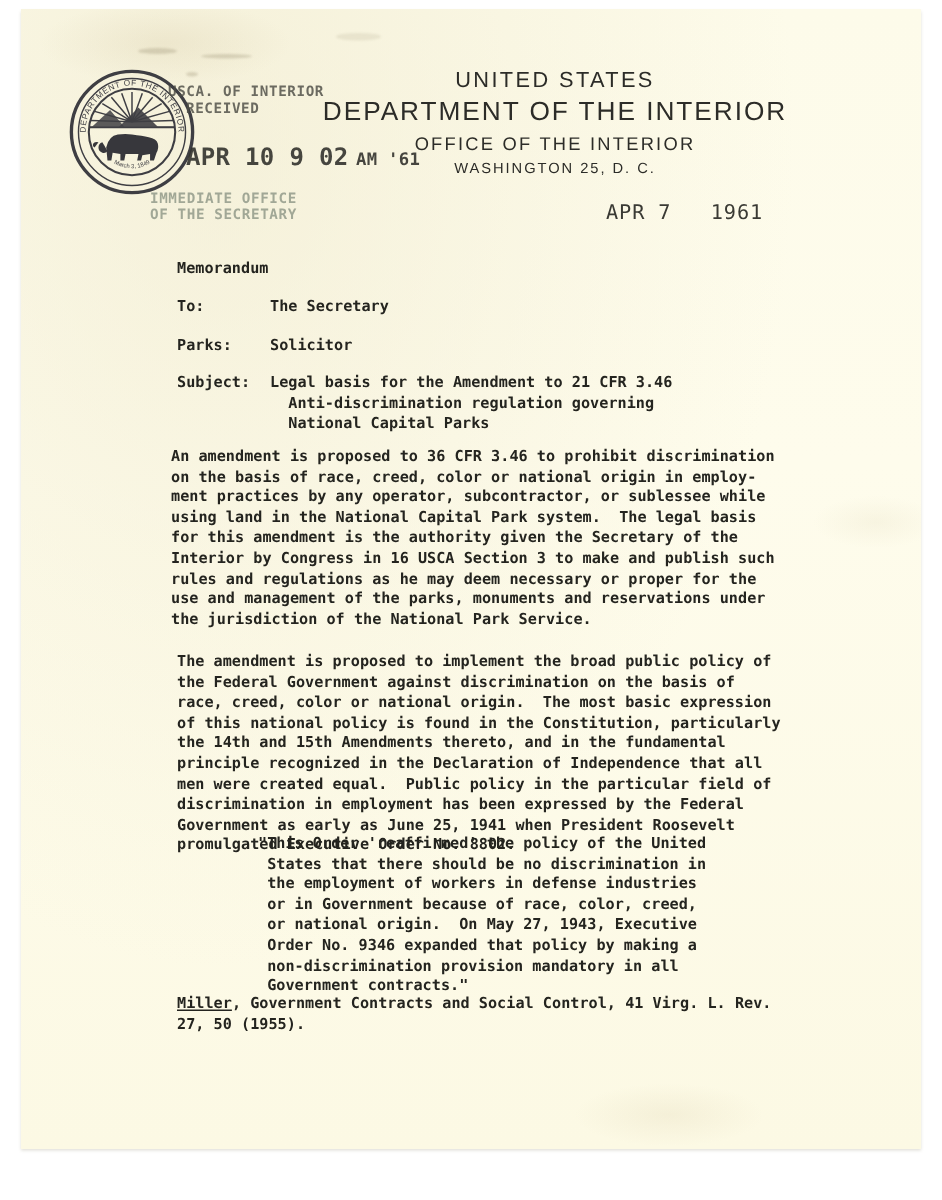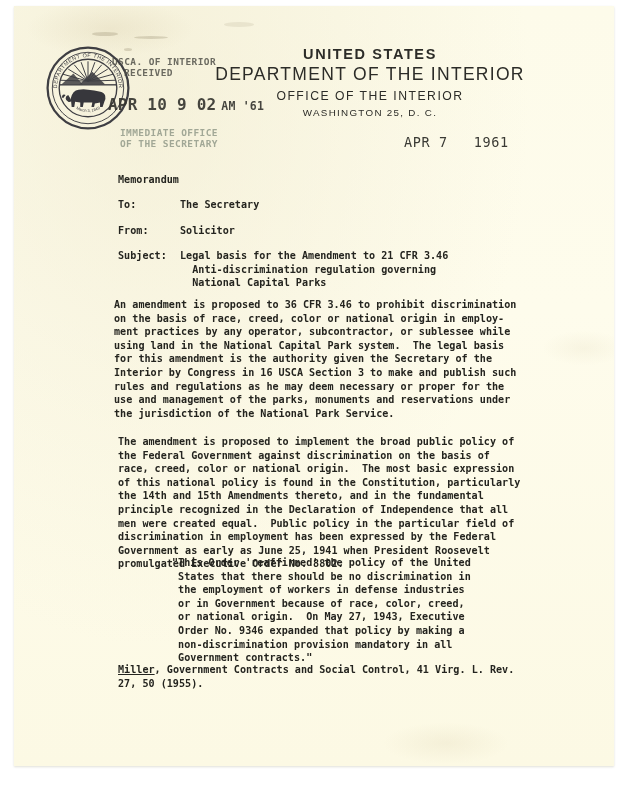--- a/index.html
+++ b/index.html
@@ -73,49 +73,49 @@
     line-height: 1.12;
   }
   #received-stamp {
     left: 112px;
     top: 57px;
     color: #4d4d46;
     font-size: 9.5px;
     opacity: 0.82;
   }
   #received-date {
-    left: 108px;
+    left: 124px;
     top: 96px;
     color: #33332e;
     font-size: 16px;
     letter-spacing: 0.2px;
     opacity: 0.9;
   }
   #received-date .small { font-size: 11.5px; }
   #immediate-stamp {
-    left: 120px;
+    left: 100px;
     top: 128px;
     color: #8a9383;
     font-size: 9.5px;
     opacity: 0.78;
   }
 
   
   #letterhead {
     position: absolute;
     left: 160px;
     top: 46px;
     width: 420px;
     text-align: center;
     color: #2c2c28;
   }
   #lh-line1 {
     font-size: 14.5px;
     letter-spacing: 1.6px;
-    font-weight: 700;
+    font-weight: 400;
   }
   #lh-line2 {
     font-size: 17.5px;
     letter-spacing: 1.3px;
     margin-top: 2px;
     font-weight: 400;
   }
   #lh-line3 {
     font-size: 12.2px;
     letter-spacing: 1.5px;
@@ -263,21 +263,21 @@
     <div id="lh-line3">OFFICE OF THE INTERIOR</div>
     <div id="lh-line4">WASHINGTON 25, D. C.</div>
   </div>
 
   <div id="date-line">APR 7   1961</div>
 
   <div class="tw" id="memorandum">Memorandum</div>
 
   <div class="tw memo-row" id="row-to"><span class="label">To:</span><span>The Secretary</span></div>
 
-  <div class="tw memo-row" id="row-from"><span class="label">From:</span><span>Solicitor</span></div>
+  <div class="tw memo-row" id="row-from"><span class="label">Parks:</span><span>Solicitor</span></div>
 
   <div class="tw memo-row" id="row-subject"><span class="label">Subject:</span><span class="subj-body">Legal basis for the Amendment to 21 CFR 3.46
   Anti-discrimination regulation governing
   National Capital Parks</span></div>
 
   <div class="tw" id="para1">An amendment is proposed to 36 CFR 3.46 to prohibit discrimination
 on the basis of race, creed, color or national origin in employ-
 ment practices by any operator, subcontractor, or sublessee while
 using land in the National Capital Park system.  The legal basis
 for this amendment is the authority given the Secretary of the

